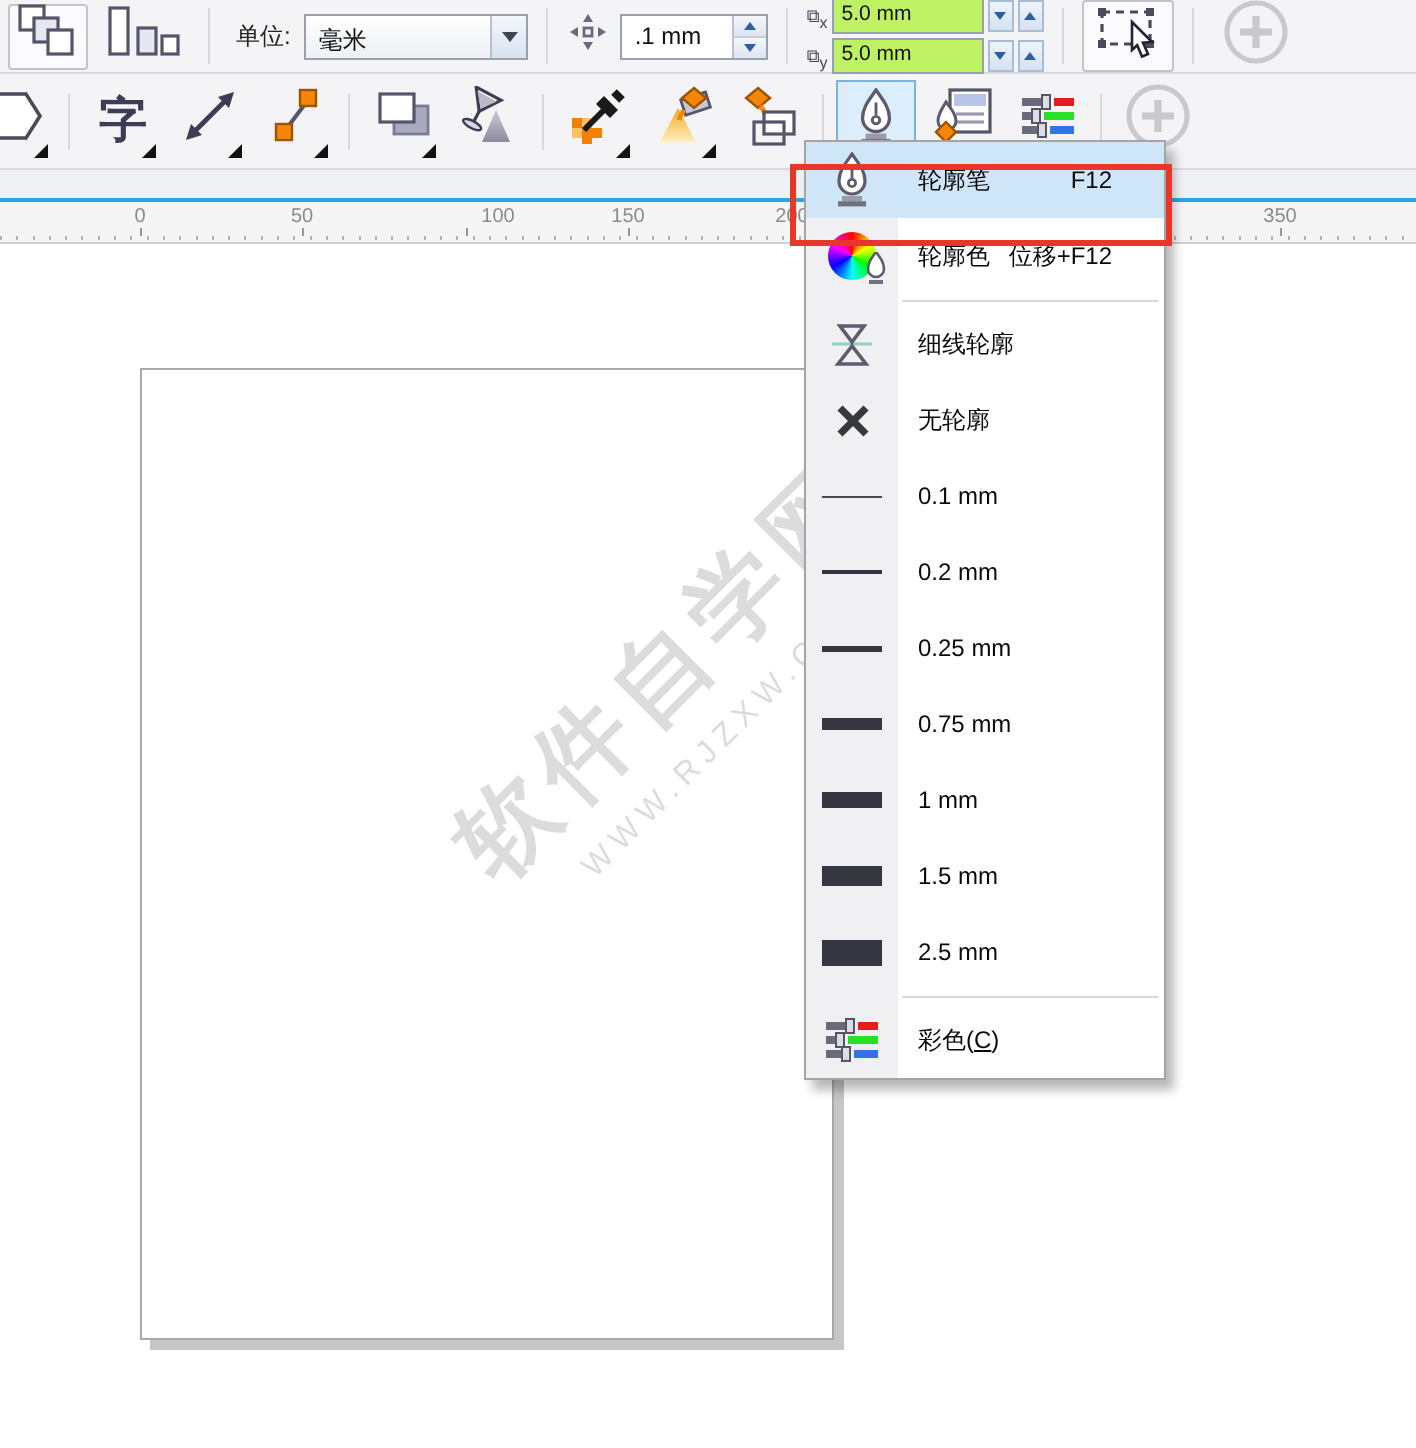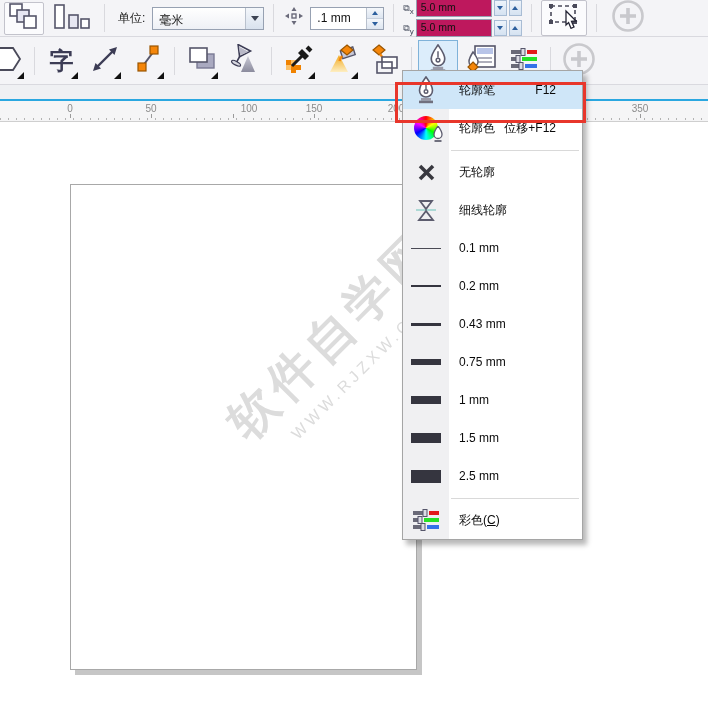--- a/index.html
+++ b/index.html
@@ -23,21 +23,21 @@
   .tri-dn{width:0;height:0;border-left:4px solid transparent;border-right:4px solid transparent;border-top:5px solid #3c4354;}
   .tri-dn.sm{border-left-width:3px;border-right-width:3px;border-top-width:4px;border-top-color:#2c5f9e;}
   .tri-up.sm{width:0;height:0;border-left:3px solid transparent;border-right:3px solid transparent;border-bottom:4px solid #2c5f9e;}
   .spinfield{display:flex;width:74px;height:23px;border:1px solid #97a1b2;background:#fff;box-sizing:border-box;}
   .spinfield .sval{flex:1;font-size:12px;padding:3px 0 0 6px;color:#111;}
   .spincol{width:16px;border-left:1px solid #b9c1cd;display:flex;flex-direction:column;}
   .spincol>div{flex:1;display:flex;align-items:center;justify-content:center;background:linear-gradient(#f4f7fb,#dde5f0);}
   .spincol>div:first-child{border-bottom:1px solid #c6cfdc;}
   .dupgroup{display:flex;flex-direction:column;gap:2px;}
   .duprow{display:flex;align-items:center;gap:2px;}
-  .dupfield{width:70px;height:15px;border:1px solid #97a1b2;background:#be185d;font-size:10.5px;
+  .dupfield{width:70px;height:15px;border:1px solid #97a1b2;background:#bef264;font-size:10.5px;
             padding:1px 0 0 4px;box-sizing:content-box;color:#111;}
   .dupbtn{width:13px;height:16px;border:1px solid #a8bcd4;background:linear-gradient(#eef4fb,#d5e2f1);
           display:flex;align-items:center;justify-content:center;box-sizing:border-box;}
   .dupicon{font-size:9px;color:#3c4354;display:flex;align-items:flex-end;}
   .dupicon .sub{font-size:8px;margin-left:0px;margin-bottom:-2px;}
   
   .t2btn{width:41px;height:44px;position:relative;display:flex;align-items:center;justify-content:center;flex:0 0 auto;}
   .t2btn.active{background:#dcedfb;border:1px solid #7fb2d9;width:40px;height:42px;box-sizing:border-box;}
   .flyarr{position:absolute;right:4px;bottom:4px;width:0;height:0;
           border-left:7px solid transparent;border-bottom:7px solid #111;}
@@ -407,56 +407,56 @@
         </span>
       </span>
       <span class="mlabel">轮廓色</span>
       <span class="mshort">位移+F12</span>
     </div>
 
     <div class="msep"></div>
 
     <div class="mrow">
       <span class="gut">
-        <svg width="19" height="19" viewBox="0 0 19 19">
-          <line x1="3" y1="3" x2="16" y2="16" stroke="#38383f" stroke-width="3.6"></line>
-          <line x1="16" y1="3" x2="3" y2="16" stroke="#38383f" stroke-width="3.6"></line>
-        </svg>
-      </span>
-      <span class="mlabel">无轮廓</span>
-    </div>
-
-    <div class="mrow">
-      <span class="gut">
         <svg width="20" height="23" viewBox="0 0 20 23">
           <line x1="0" y1="11" x2="20" y2="11" stroke="#8ecfc9" stroke-width="1.4"></line>
           <polygon points="4,2 16,2 10,10" fill="none" stroke="#5c5c6e" stroke-width="1.8"></polygon>
           <polygon points="10,12 3,21 17,21" fill="none" stroke="#5c5c6e" stroke-width="1.8"></polygon>
         </svg>
       </span>
       <span class="mlabel">细线轮廓</span>
     </div>
 
     <div class="mrow">
       <span class="gut">
+        <svg width="19" height="19" viewBox="0 0 19 19">
+          <line x1="3" y1="3" x2="16" y2="16" stroke="#38383f" stroke-width="3.6"></line>
+          <line x1="16" y1="3" x2="3" y2="16" stroke="#38383f" stroke-width="3.6"></line>
+        </svg>
+      </span>
+      <span class="mlabel">无轮廓</span>
+    </div>
+
+    <div class="mrow">
+      <span class="gut">
           <span class="ls ls-1"></span>
         </span>
       <span class="mlabel">0.1 mm</span>
     </div>
     <div class="mrow">
       <span class="gut">
           <span class="ls ls-2"></span>
         </span>
       <span class="mlabel">0.2 mm</span>
     </div>
     <div class="mrow">
       <span class="gut">
           <span class="ls ls-3"></span>
         </span>
-      <span class="mlabel">0.43 mm</span>
+      <span class="mlabel">0.25 mm</span>
     </div>
     <div class="mrow">
       <span class="gut">
           <span class="ls ls-5"></span>
         </span>
       <span class="mlabel">0.75 mm</span>
     </div>
     <div class="mrow">
       <span class="gut">
           <span class="ls ls-6"></span>

